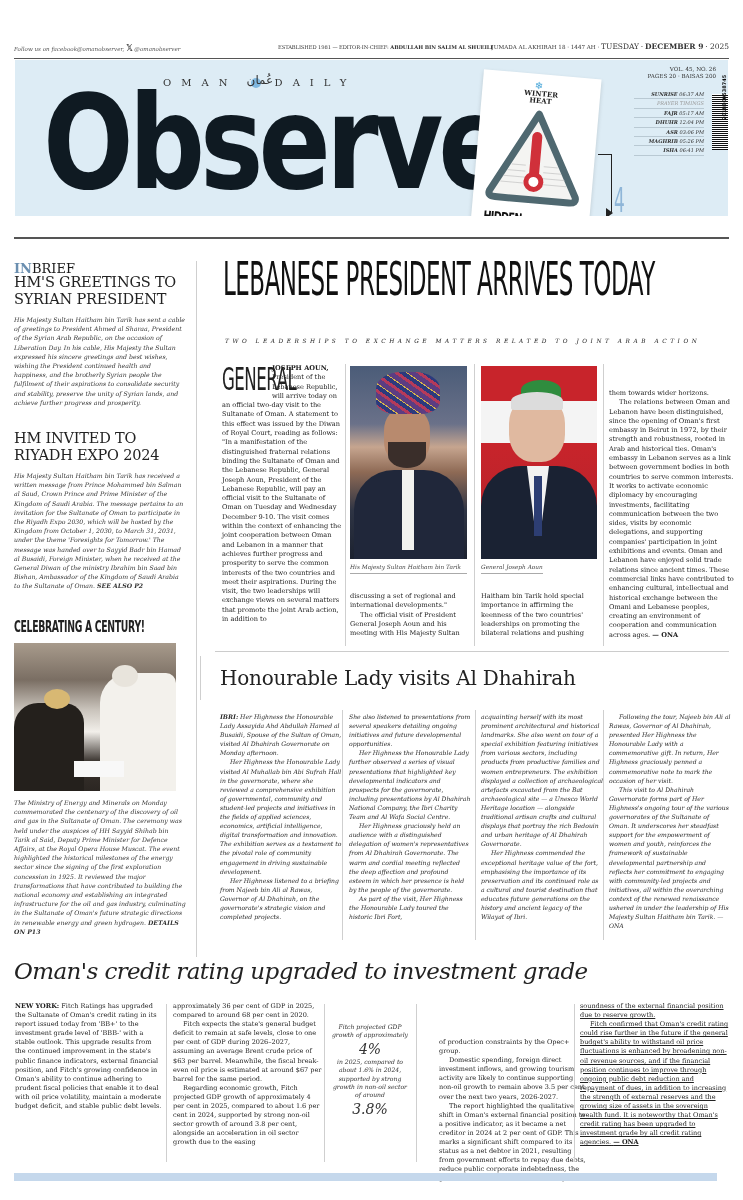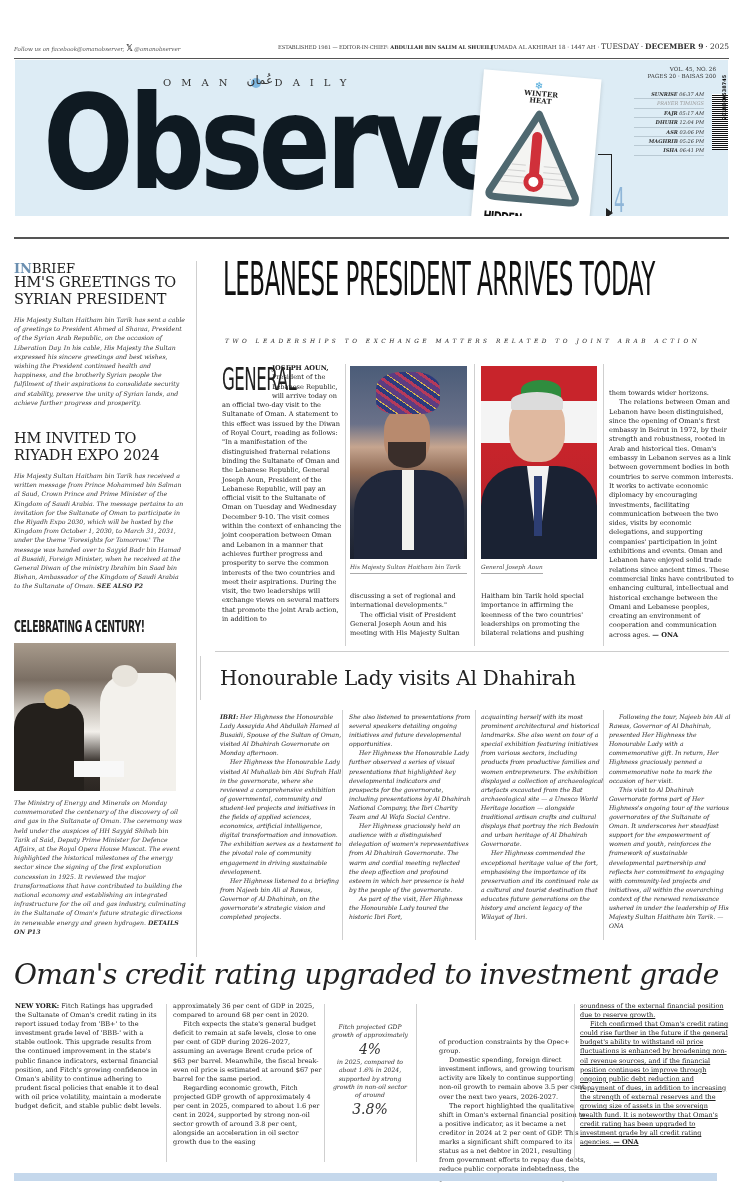--- a/index.html
+++ b/index.html
@@ -88,21 +88,21 @@
   .vr { width: 1px; background: #cfcfcf; }
   .rule-lead { left: 215px; top: 651px; width: 514px; height: 1px; background: #ccc; }
 
   
   .lady-head { left: 220px; top: 666px; font-size: 20px; color: #222; letter-spacing: -0.2px; }
   .lady-col { top: 712px; width: 122px; font-style: italic; font-size: 6.1px; line-height: 9.1px; color: #2a2a2a; }
   .lady-col b { font-weight: bold; font-style: italic; }
   .ind { text-indent: 10px; display: block; }
 
   
-  .credit-head { left: 14px; top: 958px; font-size: 28px; font-style: italic; color: #222; letter-spacing: -0.6px; }
+  .credit-head { left: 14px; top: 958px; font-size: 23px; font-style: italic; color: #222; letter-spacing: -0.6px; }
   .credit-col { top: 1002px; font-size: 6.5px; line-height: 9.1px; color: #222; }
   .pull { left: 330px; top: 1023px; width: 80px; text-align: center; font-style: italic; font-size: 6.1px; line-height: 8.4px; color: #333; }
   .pull .big { font-size: 14px; line-height: 18px; display: block; }
   .bottom-band { left: 14px; top: 1173px; width: 703px; height: 8px; background: #c5d8ec; }
 </style>
 </head>
 <body>
 
 <div class="abs topbar">
   <span class="follow">

